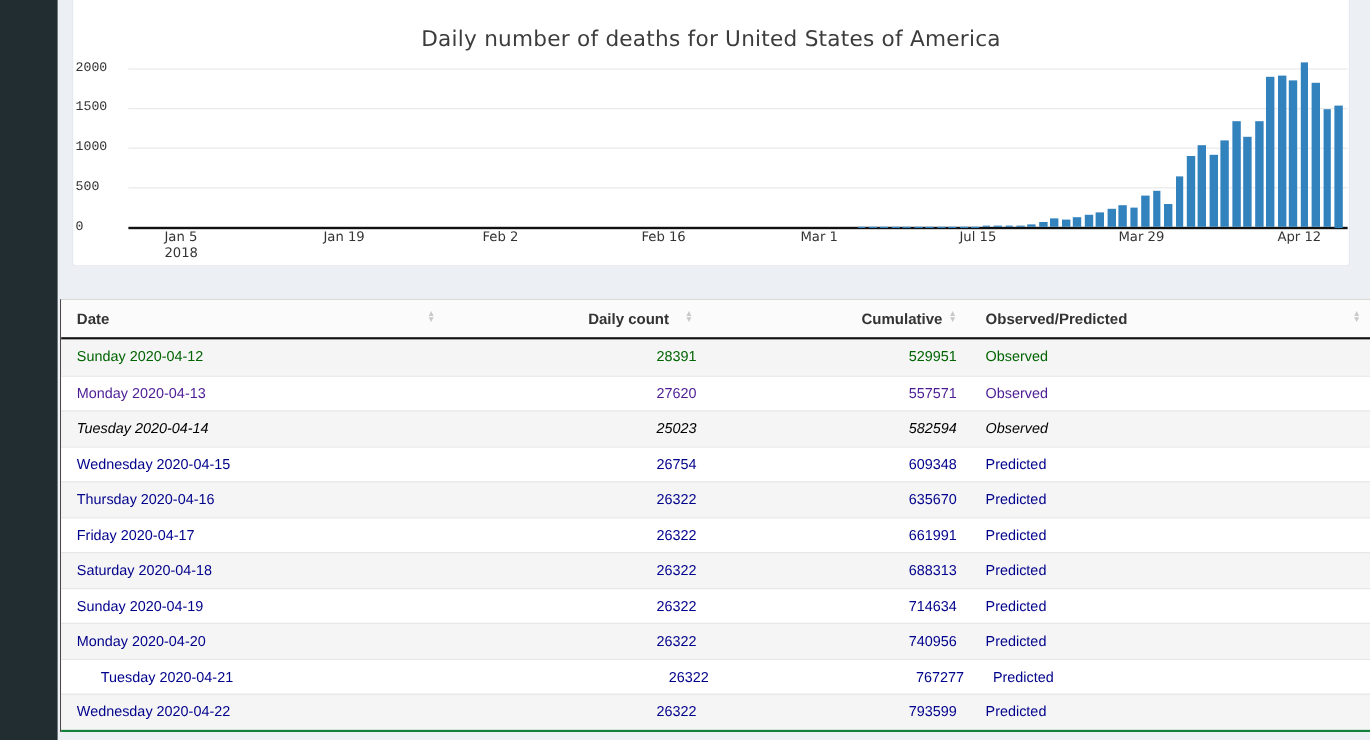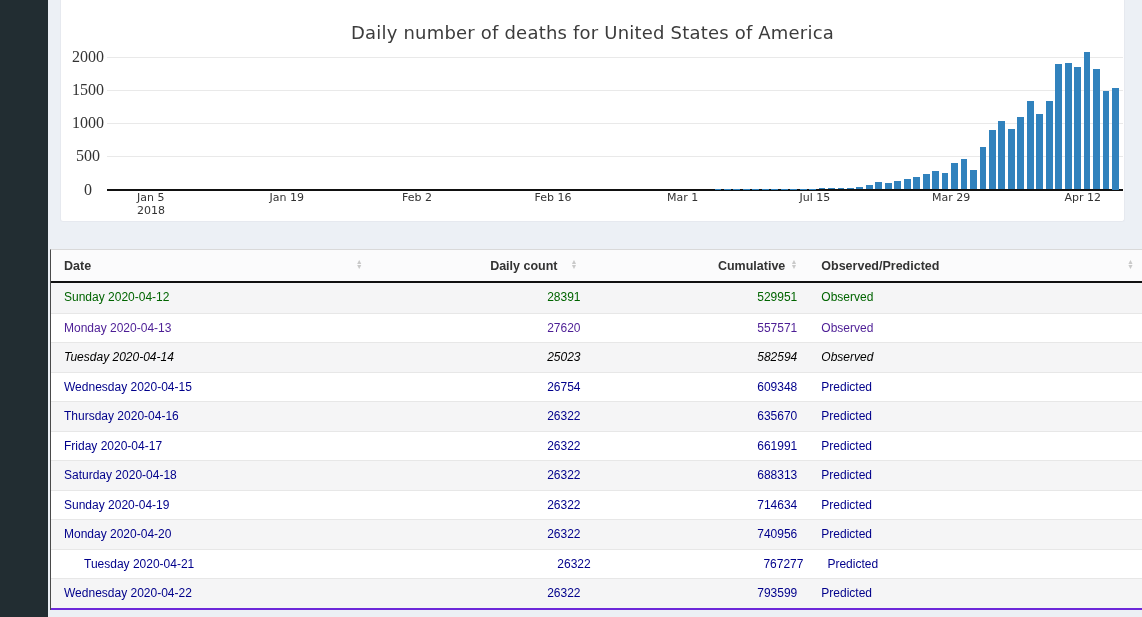--- a/index.html
+++ b/index.html
@@ -20,23 +20,23 @@
   }
   .chart-title {
     position:absolute; top:22px; left:0; width:100%;
     text-align:center; font-size:18px; color:#3c3c3c;
     font-family:"DejaVu Sans",sans-serif; letter-spacing:.2px;
   }
   .plot { position:absolute; left:0; top:0; width:100%; height:100%; }
   .gridline { position:absolute; height:1px; background:#e9e9e9; }
   .axis-x { position:absolute; height:2px; background:#111; }
   .ytick {
-    position:absolute; width:50px; text-align:center;
-    font-size:16px; color:#333; height:14px; line-height:14px;
-    font-family:Liberation Serif, serif;
+    position:absolute; width:50px; text-align:left;
+    font-size:11px; color:#333; height:14px; line-height:14px;
+    font-family:Liberation Mono, monospace;
   }
   .xtick {
     position:absolute; width:64px; text-align:left;
     font-size:11px; color:#333; height:12px; line-height:12px;
     font-family:"DejaVu Sans",sans-serif;
   }
   .bar { position:absolute; background:#3182bd; }
   
   .table-wrap {
     position:absolute; left:50px; top:249px; width:1092px;
@@ -57,21 +57,21 @@
   .th:nth-child(4){ width:337px; padding-left:16px; }
   .sort-icon {
     position:absolute; right:8px; top:9px; display:flex; flex-direction:column;
     align-items:center; color:#c9c9c9; font-size:7px; line-height:5px;
   }
   .tbody { }
   .trow { display:flex; height:29.5px; line-height:29.5px; font-size:12px; border-top:1px solid #e7e7e7; }
   .trow:first-child { border-top:none; }
   .trow.odd  { background:#f5f5f6; }
   .trow.even { background:#ffffff; }
-  .tbody { border-bottom:2px solid #6d28d9; }
+  .tbody { border-bottom:2px solid #15803d; }
   .td:nth-child(1){ width:320px; padding-left:13px; }
   .td:nth-child(2){ width:215px; text-align:right; padding-right:5px; }
   .td:nth-child(3){ width:220px; text-align:right; padding-right:8px; }
   .td:nth-child(4){ width:337px; padding-left:16px; }
 </style>
 </head>
 <body>
 
 <div>
   <div class="sidebar"></div>

